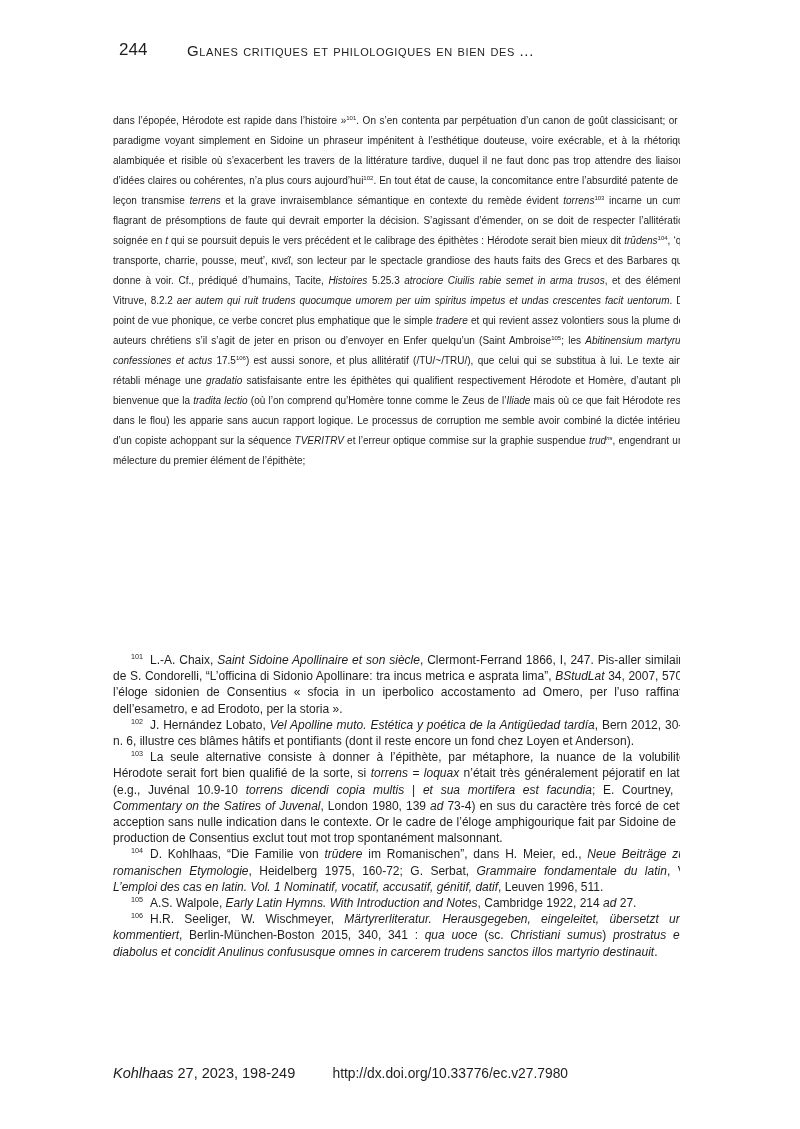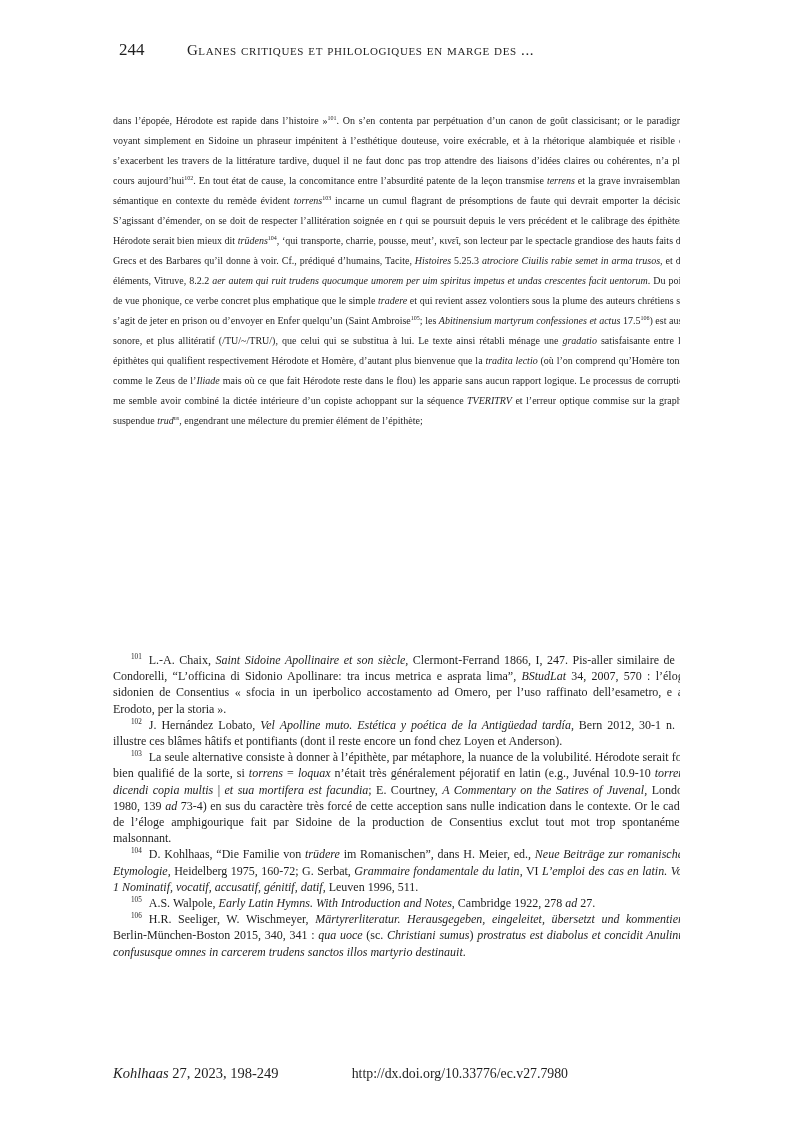--- a/index.html
+++ b/index.html
@@ -2,21 +2,21 @@
 <html><head>
 <meta charset="utf-8">
 <style>
   html, body { margin: 0; padding: 0; background: #ffffff; }
   .page {
     position: relative;
     width: 680px;
     height: 1129px;
     background: #ffffff;
     color: #1e1e1e;
-    font-family: Liberation Serif, serif;
+    font-family: Liberation Sans, sans-serif;
     overflow: hidden;
   }
   
   .header {
     position: absolute;
     top: 40px;
     left: 113px;
     right: 112px;
     height: 20px;
   }
@@ -80,33 +80,33 @@
   }
   .doi { font-size: 13.8px; color: #1e1e1e; text-decoration: none; margin-top: 9px; }
 </style>
 </head>
 <body>
 
 <div class="page">
 
   <div class="header">
     <span class="pagenum">244</span>
-    <span class="running-title">Glanes critiques et philologiques en marge des ...</span>
+    <span class="running-title">Glanes critiques et philologiques en bien des ...</span>
   </div>
 
   <div class="body-text">
     <p><span>dans l’épopée, Hérodote est rapide dans l’histoire »</span><sup>101</sup><span>. On s’en contenta par perpétuation d’un canon de goût classicisant; or le paradigme voyant simplement en Sidoine un phraseur impénitent à l’esthétique douteuse, voire exécrable, et à la rhétorique alambiquée et risible où s’exacerbent les travers de la littérature tardive, duquel il ne faut donc pas trop attendre des liaisons d’idées claires ou cohérentes, n’a plus cours aujourd’hui</span><sup>102</sup><span>. En tout état de cause, la concomitance entre l’absurdité patente de la leçon transmise </span><span class="it">terrens</span><span> et la grave invraisemblance sémantique en contexte du remède évident </span><span class="it">torrens</span><sup>103</sup><span> incarne un cumul flagrant de présomptions de faute qui devrait emporter la décision. S’agissant d’émender, on se doit de respecter l’allitération soignée en </span><span class="it">t</span><span> qui se poursuit depuis le vers précédent et le calibrage des épithètes : Hérodote serait bien mieux dit </span><span class="it">trūdens</span><sup>104</sup><span>, ‘qui transporte, charrie, pousse, meut’, κινεῖ, son lecteur par le spectacle grandiose des hauts faits des Grecs et des Barbares qu’il donne à voir. Cf., prédiqué d’humains, Tacite, </span><span class="it">Histoires</span><span> 5.25.3 </span><span class="it">atrociore Ciuilis rabie semet in arma trusos</span><span>, et des éléments, Vitruve, 8.2.2 </span><span class="it">aer autem qui ruit trudens quocumque umorem per uim spiritus impetus et undas crescentes facit uentorum</span><span>. Du point de vue phonique, ce verbe concret plus emphatique que le simple </span><span class="it">tradere</span><span> et qui revient assez volontiers sous la plume des auteurs chrétiens s’il s’agit de jeter en prison ou d’envoyer en Enfer quelqu’un (Saint Ambroise</span><sup>105</sup><span>; les </span><span class="it">Abitinensium martyrum confessiones et actus</span><span> 17.5</span><sup>106</sup><span>) est aussi sonore, et plus allitératif (/TU/~/TRU/), que celui qui se substitua à lui. Le texte ainsi rétabli ménage une </span><span class="it">gradatio</span><span> satisfaisante entre les épithètes qui qualifient respectivement Hérodote et Homère, d’autant plus bienvenue que la </span><span class="it">tradita lectio</span><span> (où l’on comprend qu’Homère tonne comme le Zeus de l’</span><span class="it">Iliade</span><span> mais où ce que fait Hérodote reste dans le flou) les apparie sans aucun rapport logique. Le processus de corruption me semble avoir combiné la dictée intérieure d’un copiste achoppant sur la séquence </span><span class="it">TVERITRV</span><span> et l’erreur optique commise sur la graphie suspendue </span><span class="it">trud</span><sup class="it">ns</sup><span>, engendrant une mélecture du premier élément de l’épithète;</span></p>
   </div>
 
   <div class="footnotes">
     <div class="footnote"><sup class="fn-num">101</sup><span class="fn-body"><span>L.-A. Chaix, </span><span class="it">Saint Sidoine Apollinaire et son siècle</span><span>, Clermont-Ferrand 1866, I, 247. Pis-aller similaire de S. Condorelli, “L’officina di Sidonio Apollinare: tra incus metrica e asprata lima”, </span><span class="it">BStudLat</span><span> 34, 2007, 570 : l’éloge sidonien de Consentius « sfocia in un iperbolico accostamento ad Omero, per l’uso raffinato dell’esametro, e ad Erodoto, per la storia ».</span></span></div>
     <div class="footnote"><sup class="fn-num">102</sup><span class="fn-body"><span>J. Hernández Lobato, </span><span class="it">Vel Apolline muto. Estética y poética de la Antigüedad tardía</span><span>, Bern 2012, 30-1 n. 6, illustre ces blâmes hâtifs et pontifiants (dont il reste encore un fond chez Loyen et Anderson).</span></span></div>
     <div class="footnote"><sup class="fn-num">103</sup><span class="fn-body"><span>La seule alternative consiste à donner à l’épithète, par métaphore, la nuance de la volubilité. Hérodote serait fort bien qualifié de la sorte, si </span><span class="it">torrens</span><span> = </span><span class="it">loquax</span><span> n’était très généralement péjoratif en latin (e.g., Juvénal 10.9-10 </span><span class="it">torrens dicendi copia multis</span><span> | </span><span class="it">et sua mortifera est facundia</span><span>; E. Courtney, </span><span class="it">A Commentary on the Satires of Juvenal</span><span>, London 1980, 139 </span><span class="it">ad</span><span> 73-4) en sus du caractère très forcé de cette acception sans nulle indication dans le contexte. Or le cadre de l’éloge amphigourique fait par Sidoine de la production de Consentius exclut tout mot trop spontanément malsonnant.</span></span></div>
     <div class="footnote"><sup class="fn-num">104</sup><span class="fn-body"><span>D. Kohlhaas, “Die Familie von </span><span class="it">trūdere</span><span> im Romanischen”, dans H. Meier, ed., </span><span class="it">Neue Beiträge zur romanischen Etymologie</span><span>, Heidelberg 1975, 160-72; G. Serbat, </span><span class="it">Grammaire fondamentale du latin</span><span>, VI </span><span class="it">L’emploi des cas en latin. Vol. 1 Nominatif, vocatif, accusatif, génitif, datif</span><span>, Leuven 1996, 511.</span></span></div>
-    <div class="footnote"><sup class="fn-num">105</sup><span class="fn-body"><span>A.S. Walpole, </span><span class="it">Early Latin Hymns. With Introduction and Notes</span><span>, Cambridge 1922, 278 </span><span class="it">ad</span><span> 27.</span></span></div>
+    <div class="footnote"><sup class="fn-num">105</sup><span class="fn-body"><span>A.S. Walpole, </span><span class="it">Early Latin Hymns. With Introduction and Notes</span><span>, Cambridge 1922, 214 </span><span class="it">ad</span><span> 27.</span></span></div>
     <div class="footnote"><sup class="fn-num">106</sup><span class="fn-body"><span>H.R. Seeliger, W. Wischmeyer, </span><span class="it">Märtyrerliteratur. Herausgegeben, eingeleitet, übersetzt und kommentiert</span><span>, Berlin-München-Boston 2015, 340, 341 : </span><span class="it">qua uoce</span><span> (sc. </span><span class="it">Christiani sumus</span><span>) </span><span class="it">prostratus est diabolus et concidit Anulinus confususque omnes in carcerem trudens sanctos illos martyrio destinauit</span><span>.</span></span></div>
   </div>
 
   <div class="footer">
     <span><span class="it">Kohlhaas</span><span> 27, 2023, 198-249</span></span>
     <a class="doi" href="#">http://dx.doi.org/10.33776/ec.v27.7980</a>
   </div>
 
 </div>
 

